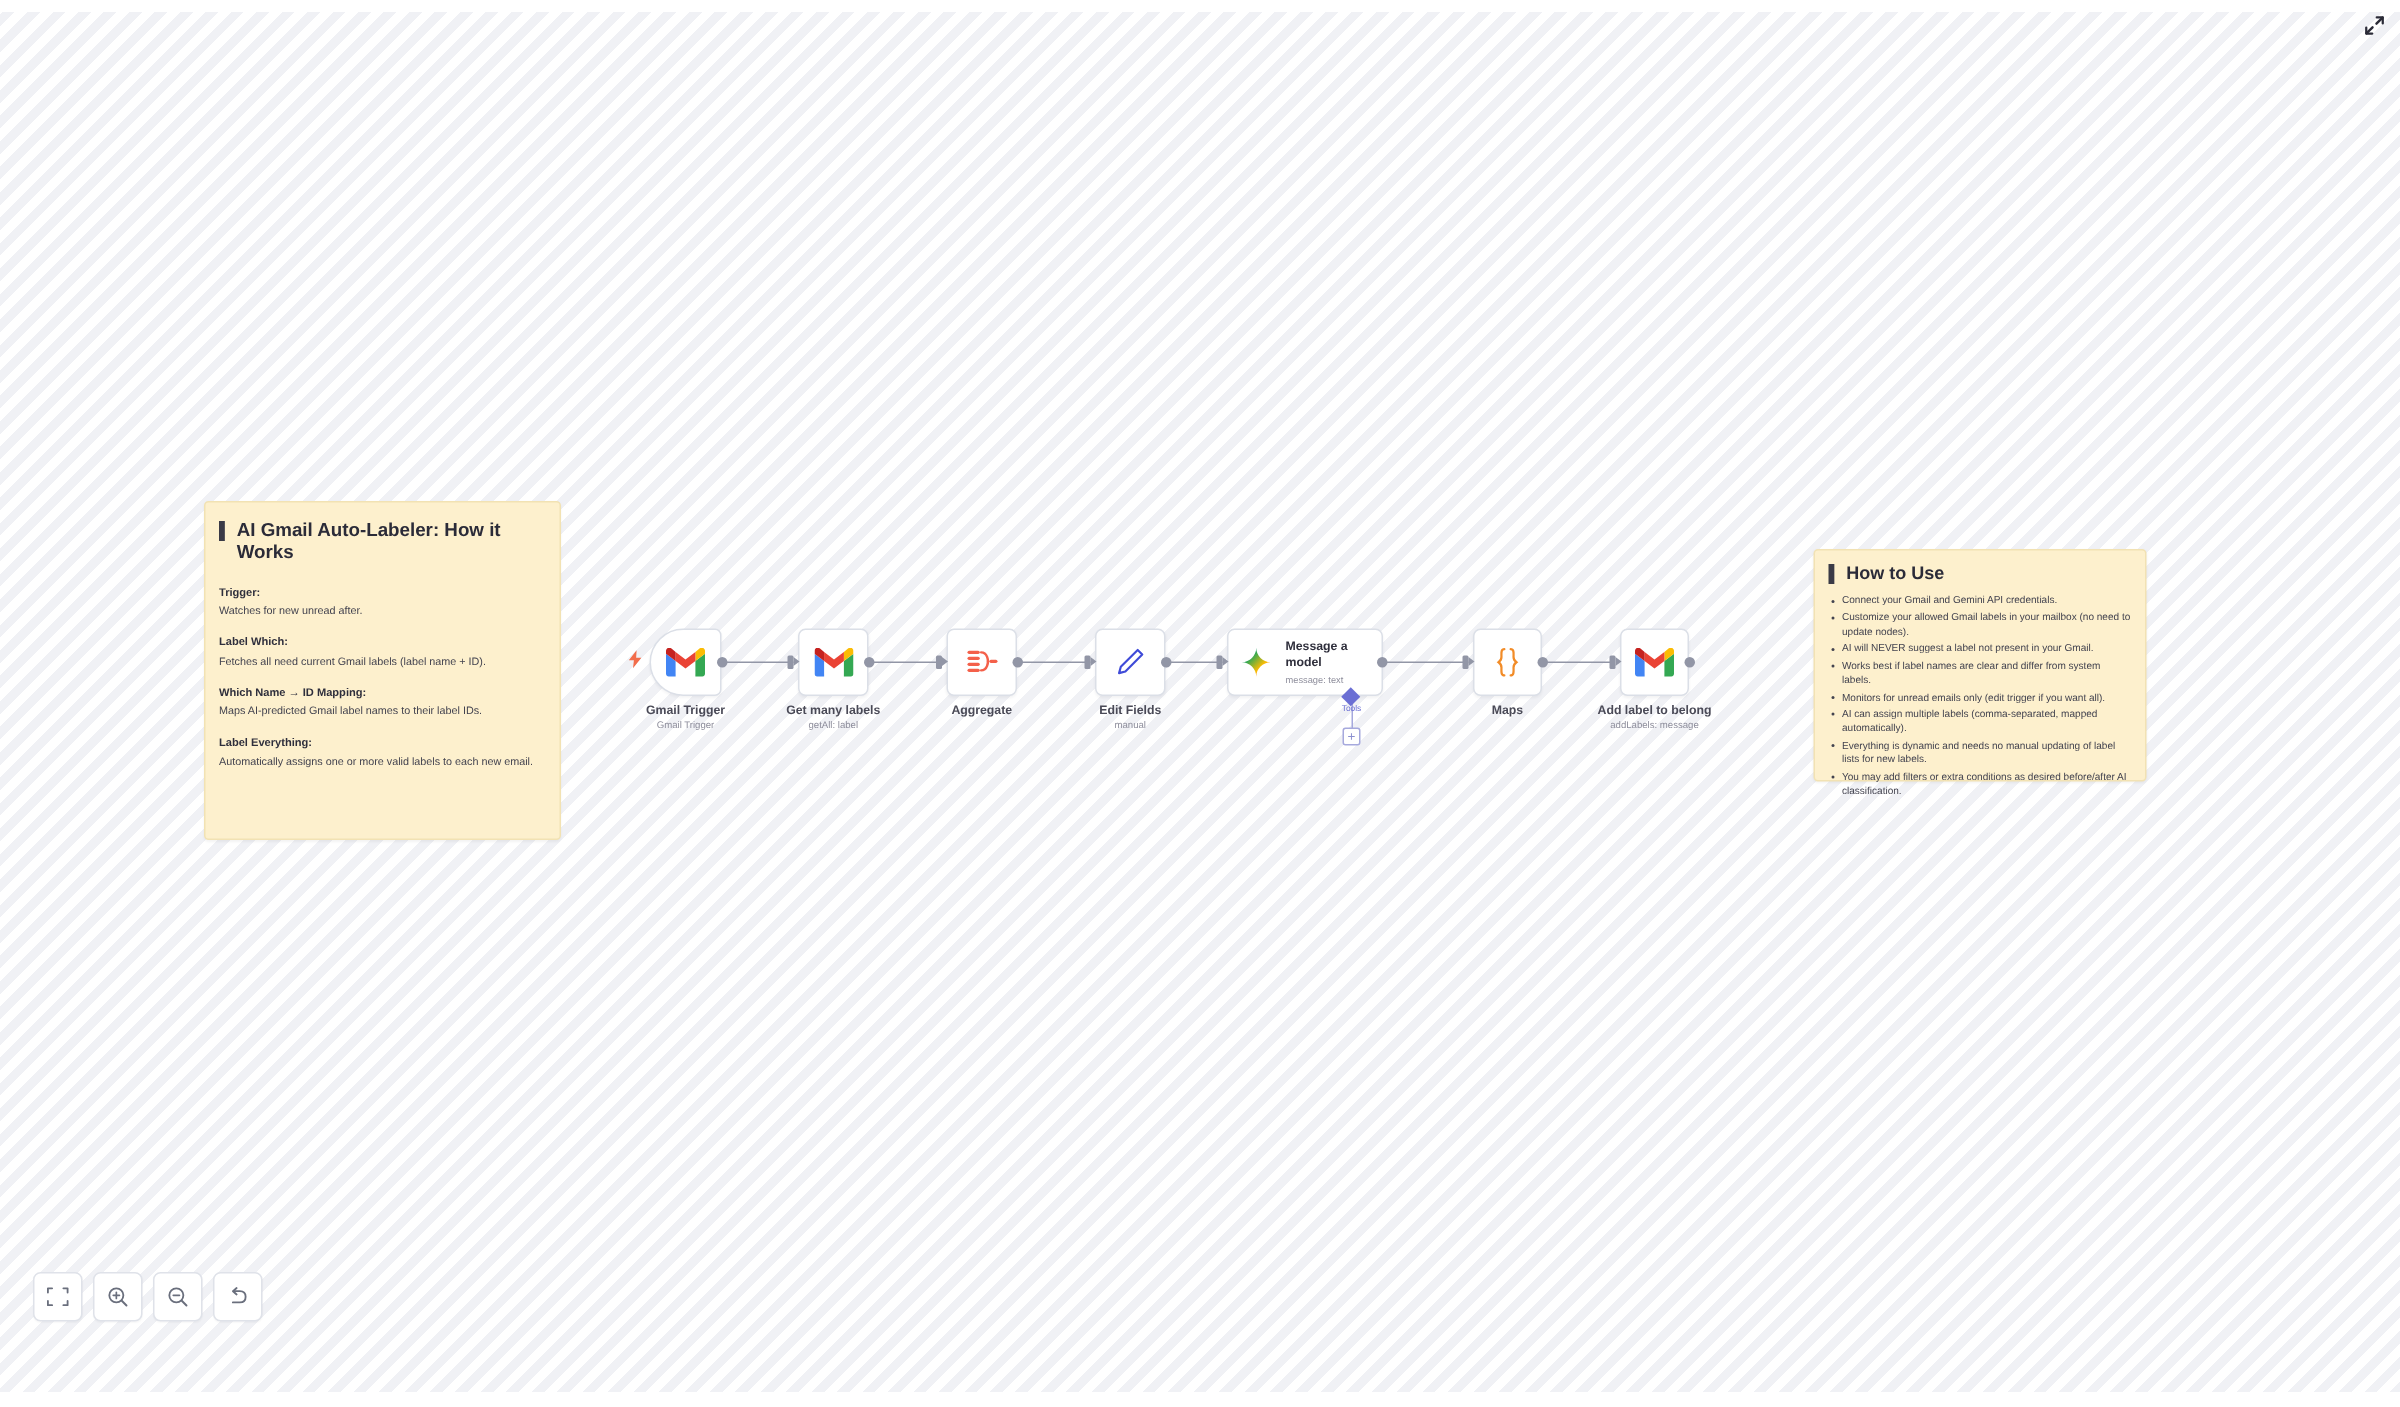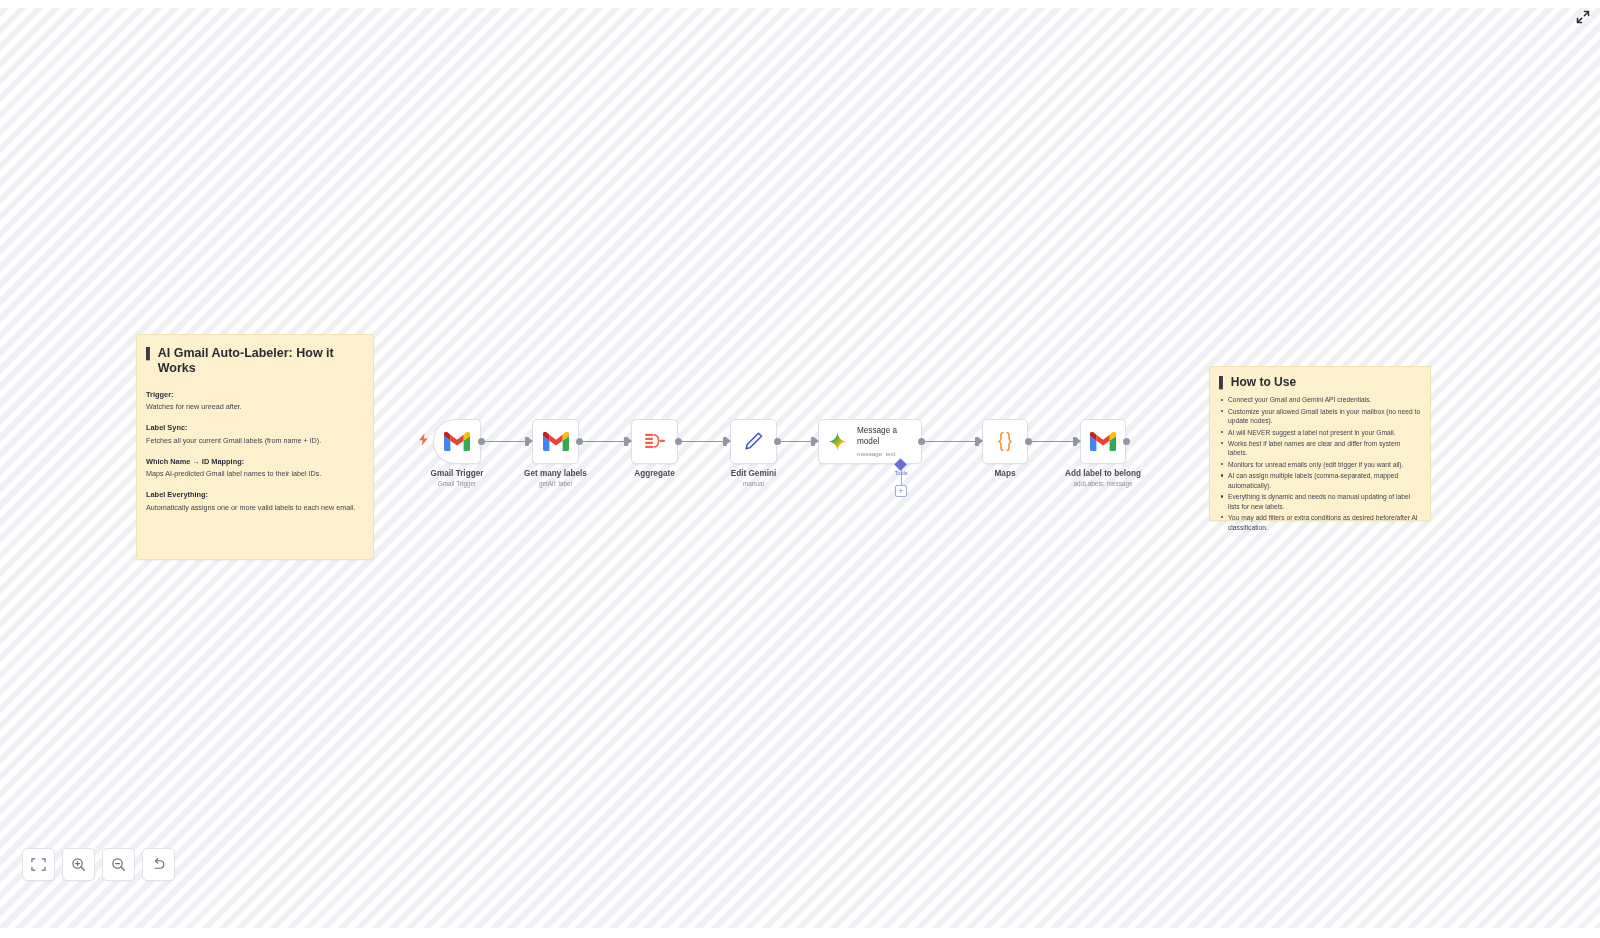--- a/index.html
+++ b/index.html
@@ -158,21 +158,21 @@
     left: 50%;
     transform: translateX(-50%);
     margin-top: 17px;
     font-size: 6.4px;
     color: #8e8e9c;
     white-space: nowrap;
     text-align: center;
   }
   .node-inline-title {
     font-size: 8.2px;
-    font-weight: normal;
+    font-weight: bold;
     color: #2f2f3c;
     line-height: 1.25;
     max-width: 62px;
   }
   .node-inline-sub {
     font-size: 6.2px;
     color: #8e8e9c;
     margin-top: 3px;
     font-weight: normal;
   }
@@ -306,23 +306,23 @@
     </div>
 
     <div class="section">
       <div class="section-head">Trigger:</div>
       <div class="section-body">
         <div>Watches for new unread after.</div>
       </div>
     </div>
 
     <div class="section">
-      <div class="section-head">Label Sync:</div>
+      <div class="section-head">Label Which:</div>
       <div class="section-body">
-        <div>Fetches all your current Gmail labels (from name + ID).</div>
+        <div>Fetches all need current Gmail labels (label name + ID).</div>
       </div>
     </div>
 
 
     <div class="section">
       <div class="section-head">Which Name → ID Mapping:</div>
       <div class="section-body">
         <div>Maps AI-predicted Gmail label names to their label IDs.</div>
       </div>
     </div>
@@ -408,21 +408,21 @@
       <span class="node-label">Aggregate</span>
       <span class="node-sublabel"></span>
     </div>
     <div class="port-out" style="left:675px; top:438px;"></div>
 
     <div class="port-in" style="left:723px; top:437px;"></div>
     <div class="node" style="left:730px; top:419px; width:47px; height:45px;">
       <svg width="21" height="21" viewBox="0 0 22 22">
         <path d="M16.2 2.4 L19.4 5.6 L7.6 17.4 L3.2 18.6 L4.4 14.2 z" fill="none" stroke="#3f4bd8" stroke-width="1.5" stroke-linejoin="round"></path>
       </svg>
-      <span class="node-label">Edit Gemini</span>
+      <span class="node-label">Edit Fields</span>
       <span class="node-sublabel">manual</span>
     </div>
     <div class="port-out" style="left:774px; top:438px;"></div>
 
     <div class="port-in" style="left:811px; top:437px;"></div>
     <div class="node wide" style="left:818px; top:419px; width:104px; height:45px;">
       <svg width="21" height="21" viewBox="0 0 24 24">
         <defs>
           <linearGradient id="gemgrad" x1="0" y1="0" x2="1" y2="1">
             <stop offset="0%" stop-color="#1a73e8"></stop>

